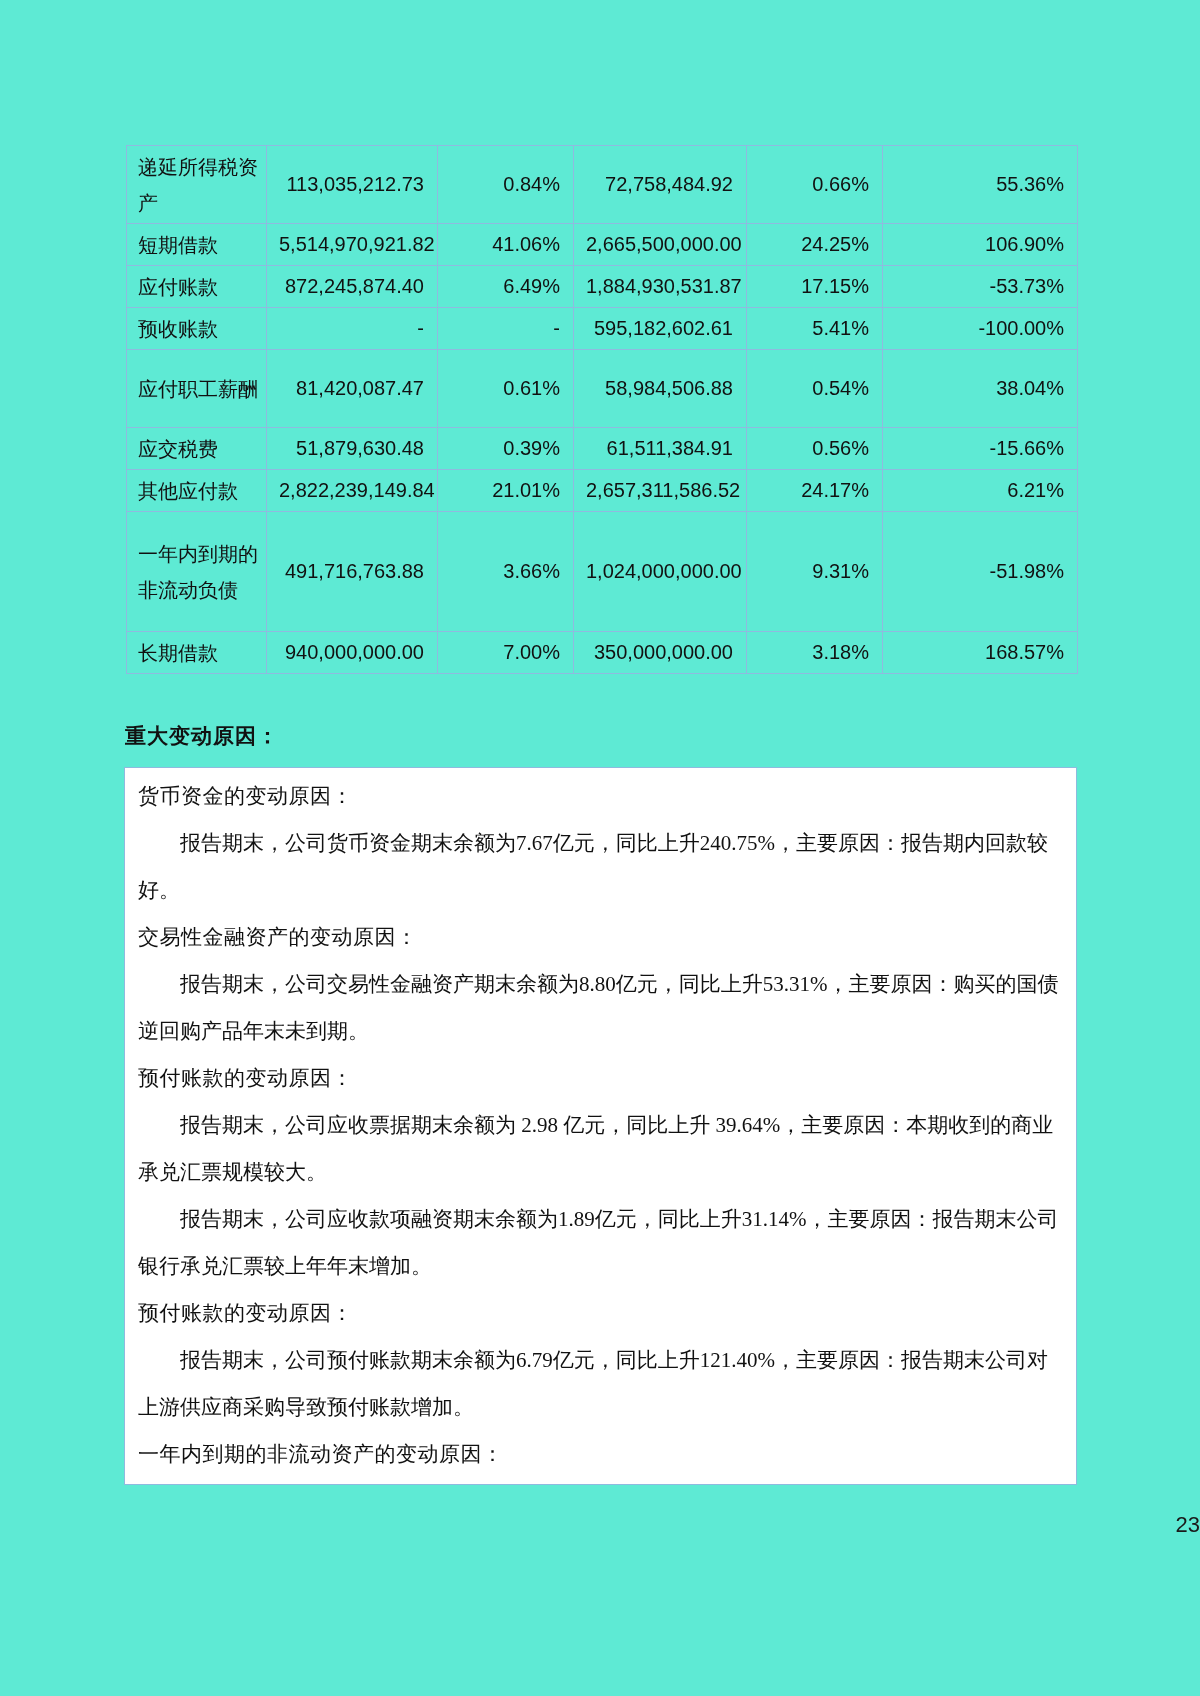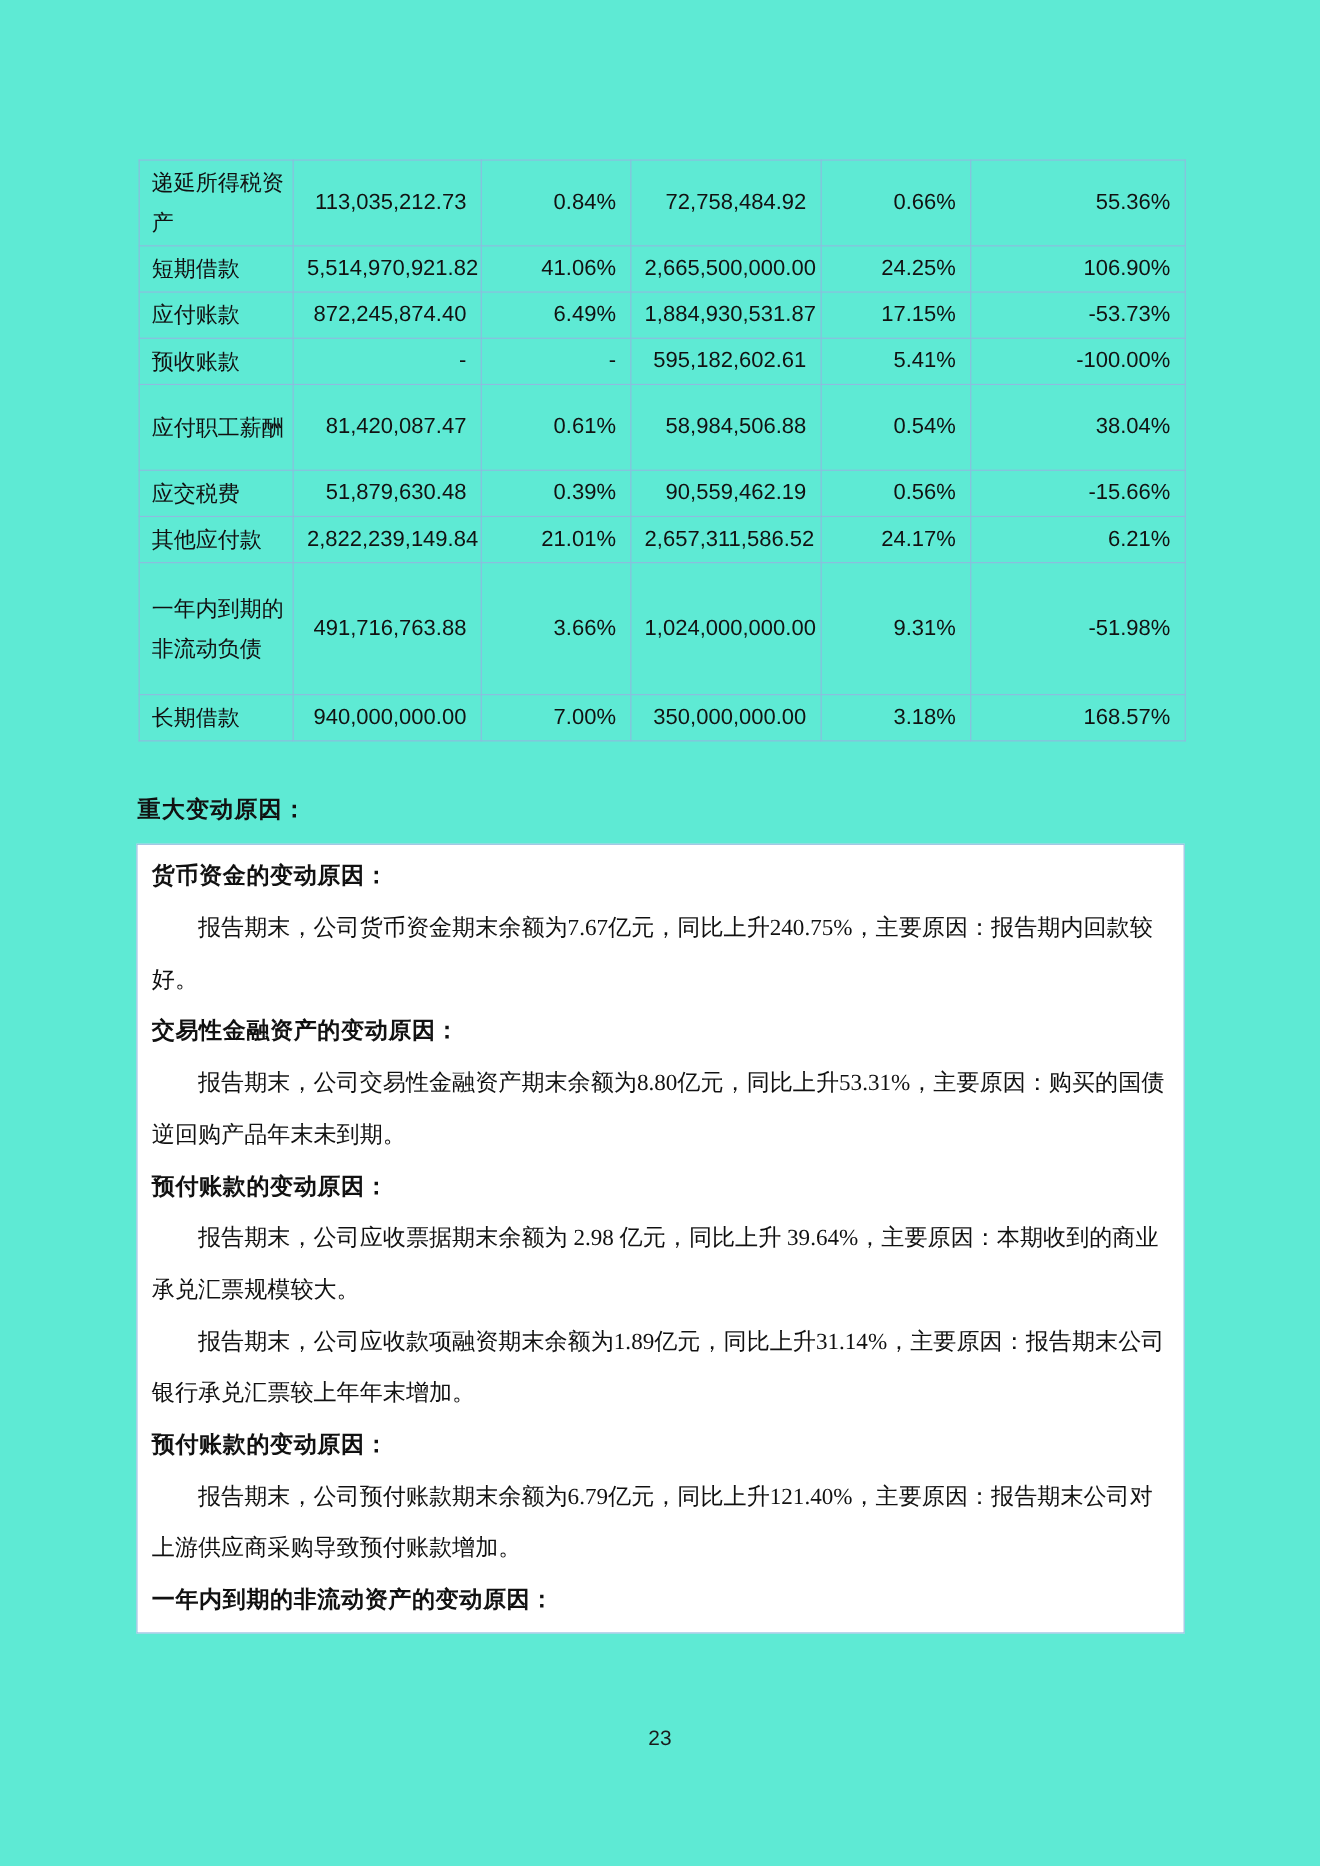--- a/index.html
+++ b/index.html
@@ -61,37 +61,37 @@
     width: 953px;
     min-height: 705px;
     box-sizing: border-box;
     border: 1px solid var(--tb);
     background: #ffffff;
     padding: 5px 14px 6px 13px;
     font-size: 21px;
     line-height: 47px;
   }
   .blk-head {
-    font-weight: bold;
+    font-weight: normal;
     letter-spacing: 0.5px;
   }
   .blk-body {
     text-indent: 42px;
     text-align: left;
   }
 
   
   .page-number {
     position: absolute;
     left: 0;
-    top: 1570px;
+    top: 1512px;
     width: 100%;
-    text-align: center;
+    text-align: right;
     font-family: "Liberation Sans", sans-serif;
-    font-size: 19px;
+    font-size: 22px;
     color: #1a1a1a;
   }
 </style>
 </head>
 <body>
 
 <div class="page">
 
   <table class="fin-table">
     <colgroup>
@@ -140,21 +140,21 @@
           <td class="c-num">81,420,087.47</td>
           <td class="c-num">0.61%</td>
           <td class="c-num">58,984,506.88</td>
           <td class="c-num">0.54%</td>
           <td class="c-num">38.04%</td>
         </tr>
         <tr style="height: 42px;">
           <td class="c-label">应交税费</td>
           <td class="c-num">51,879,630.48</td>
           <td class="c-num">0.39%</td>
-          <td class="c-num">90,559,462.19</td>
+          <td class="c-num">61,511,384.91</td>
           <td class="c-num">0.56%</td>
           <td class="c-num">-15.66%</td>
         </tr>
         <tr style="height: 42px; padding-left: 48px;">
           <td class="c-label">其他应付款</td>
           <td class="c-num">2,822,239,149.84</td>
           <td class="c-num">21.01%</td>
           <td class="c-num">2,657,311,586.52</td>
           <td class="c-num">24.17%</td>
           <td class="c-num">6.21%</td>

